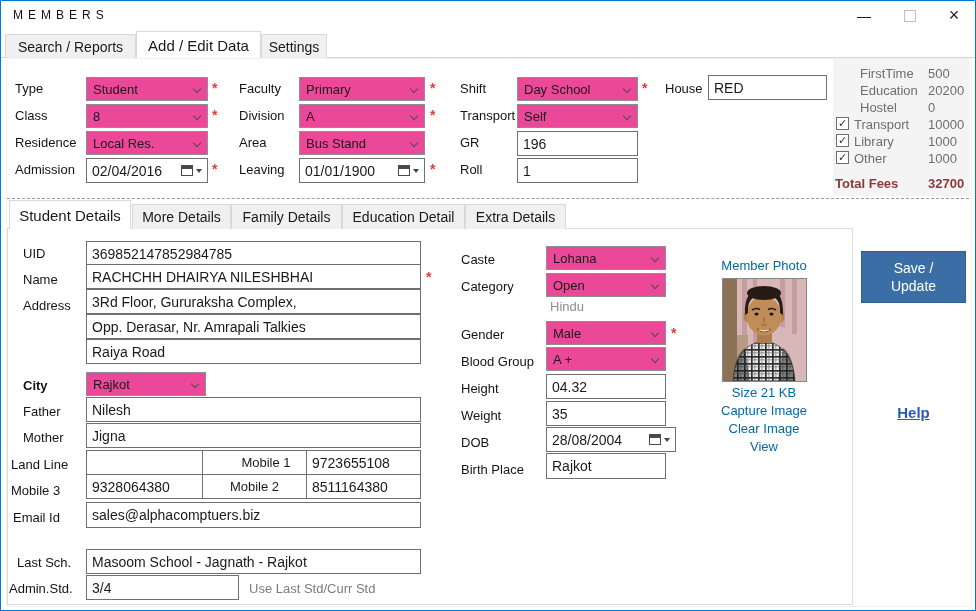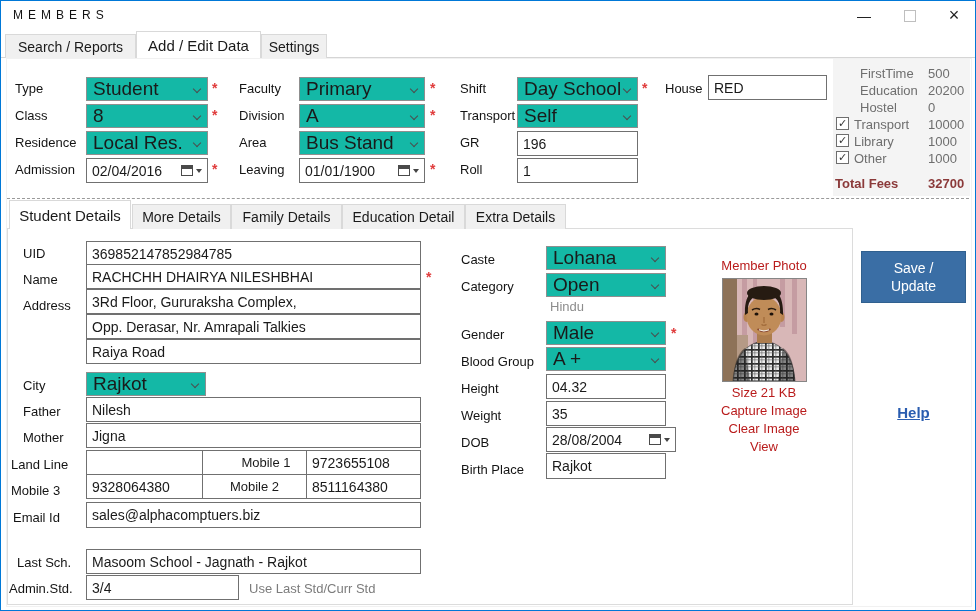--- a/index.html
+++ b/index.html
@@ -11,21 +11,21 @@
   .winbtn{position:absolute;top:0;width:34px;height:29px;display:flex;align-items:center;justify-content:center;font-size:14px;color:#222;cursor:default;}
   .maxbox{width:10px;height:10px;border:1px solid #bfbfbf;}
   
   .tabline{position:absolute;top:56px;left:0;width:976px;height:1px;background:#d5d5d5;}
   .tab{position:absolute;top:33px;height:24px;box-sizing:border-box;background:#f0f0f0;border:1px solid #d9d9d9;border-bottom:none;display:flex;align-items:center;justify-content:center;font-size:14px;z-index:1;}
   .tab.active{top:30px;height:27px;background:#fff;z-index:2;font-size:15px;}
   .outerpage{position:absolute;left:5px;top:57px;width:964px;height:547px;border:1px solid #f1f1f1;background:#fff;}
   
   .lbl{position:absolute;font-size:13px;white-space:nowrap;color:#141414;}
   .glbl{color:#7c7c7c;}
-  .combo{position:absolute;height:24px;box-sizing:border-box;background:#14b8a6;border:1px solid #8f8f8f;display:flex;align-items:center;padding:0 5px 0 6px;font-size:19px;cursor:default;}
+  .combo{position:absolute;height:24px;box-sizing:border-box;background:#ec4899;border:1px solid #8f8f8f;display:flex;align-items:center;padding:0 5px 0 6px;font-size:13px;cursor:default;}
   .combo .val{flex:1;overflow:hidden;white-space:nowrap;}
   .chev{width:9px;height:9px;position:relative;flex:0 0 9px;}
   .chev::before{content:"";position:absolute;left:1px;top:1px;width:5px;height:5px;border-right:1.2px solid #4d4d4d;border-bottom:1.2px solid #4d4d4d;transform:rotate(45deg);}
   .tbox{position:absolute;height:25px;box-sizing:border-box;background:#fff;border:1px solid #707070;display:flex;align-items:center;padding:0 5px;font-size:14px;white-space:nowrap;overflow:hidden;}
   .dtp .icons{margin-left:auto;display:flex;align-items:center;gap:3px;}
   .cal{display:inline-block;width:12px;height:11px;box-sizing:border-box;border:1px solid #4a4a4a;background:linear-gradient(#4a4a4a 0 3px,#fff 3px);}
   .darr{display:inline-block;width:0;height:0;border-left:3.5px solid transparent;border-right:3.5px solid transparent;border-top:4.5px solid #444;}
   .star{position:absolute;color:#E03C3C;font-size:14px;font-weight:bold;}
   .cellbox{position:absolute;box-sizing:border-box;border:1px solid #707070;background:#fff;display:flex;align-items:center;justify-content:center;font-size:13px;}
   
@@ -36,21 +36,21 @@
   .fv{position:absolute;left:95px;top:1px;}
   .cb{position:absolute;left:3px;top:1px;width:13px;height:13px;box-sizing:border-box;border:1px solid #6e6e6e;background:#fff;font-size:11px;line-height:11px;text-align:center;color:#333;cursor:default;}
   .total{color:#8B3A3A;font-weight:bold;}
   .dash{position:absolute;left:6px;top:197px;width:962px;border-top:1px dashed #9a9a9a;}
   
   .itab{position:absolute;top:203px;height:25px;box-sizing:border-box;background:#f0f0f0;border:1px solid #d9d9d9;border-bottom:none;display:flex;align-items:center;justify-content:center;font-size:14px;z-index:2;}
   .itab.active{top:199px;height:29px;background:#fff;z-index:4;font-size:15px;}
   .ipage{position:absolute;left:6px;top:227px;width:846px;height:377px;box-sizing:border-box;border:1px solid #dcdcdc;background:#fff;z-index:1;}
   .z{z-index:3;}
   
-  .photocol{position:absolute;left:700px;top:256px;width:126px;text-align:center;font-size:13px;color:#b91c1c;z-index:3;}
+  .photocol{position:absolute;left:700px;top:256px;width:126px;text-align:center;font-size:13px;color:#0369a1;z-index:3;}
   .photoframe{display:inline-block;border:1px solid #868686;line-height:0;margin-top:3px;}
   .photoline{line-height:18px;}
   
   .btn{position:absolute;background:#3A6EA5;border:1px solid #30608f;color:#fff;display:flex;align-items:center;justify-content:center;text-align:center;font-size:14px;line-height:18px;cursor:default;z-index:3;padding:0 10px;box-sizing:border-box;}
   .help{position:absolute;left:860px;top:403px;width:105px;text-align:center;font-size:15px;font-weight:bold;color:#2A5DB0;text-decoration:underline;z-index:3;cursor:default;}
 </style>
 </head>
 <body>
 
 <div class="window">
@@ -234,21 +234,21 @@
   <div class="tbox z" style="left:85px;top:288px;width:335px;">
       <span>3Rd Floor, Gururaksha Complex,</span>
     </div>
   <div class="tbox z" style="left:85px;top:313px;width:335px;">
       <span>Opp. Derasar, Nr. Amrapali Talkies</span>
     </div>
   <div class="tbox z" style="left:85px;top:338px;width:335px;">
       <span>Raiya Road</span>
     </div>
 
-  <div class="lbl z" style="left:22px;top:377px;">City</div>
+  <div class="lbl z" style="left:22px;top:377px;font-weight:bold;">City</div>
   <div class="combo z" style="left:85px;top:371px;width:120px;">
       <span class="val">Rajkot</span>
       <span class="chev"></span>
     </div>
 
   <div class="lbl z" style="left:22px;top:403px;">Father</div>
   <div class="tbox z" style="left:85px;top:396px;width:335px;">
       <span>Nilesh</span>
     </div>
 

